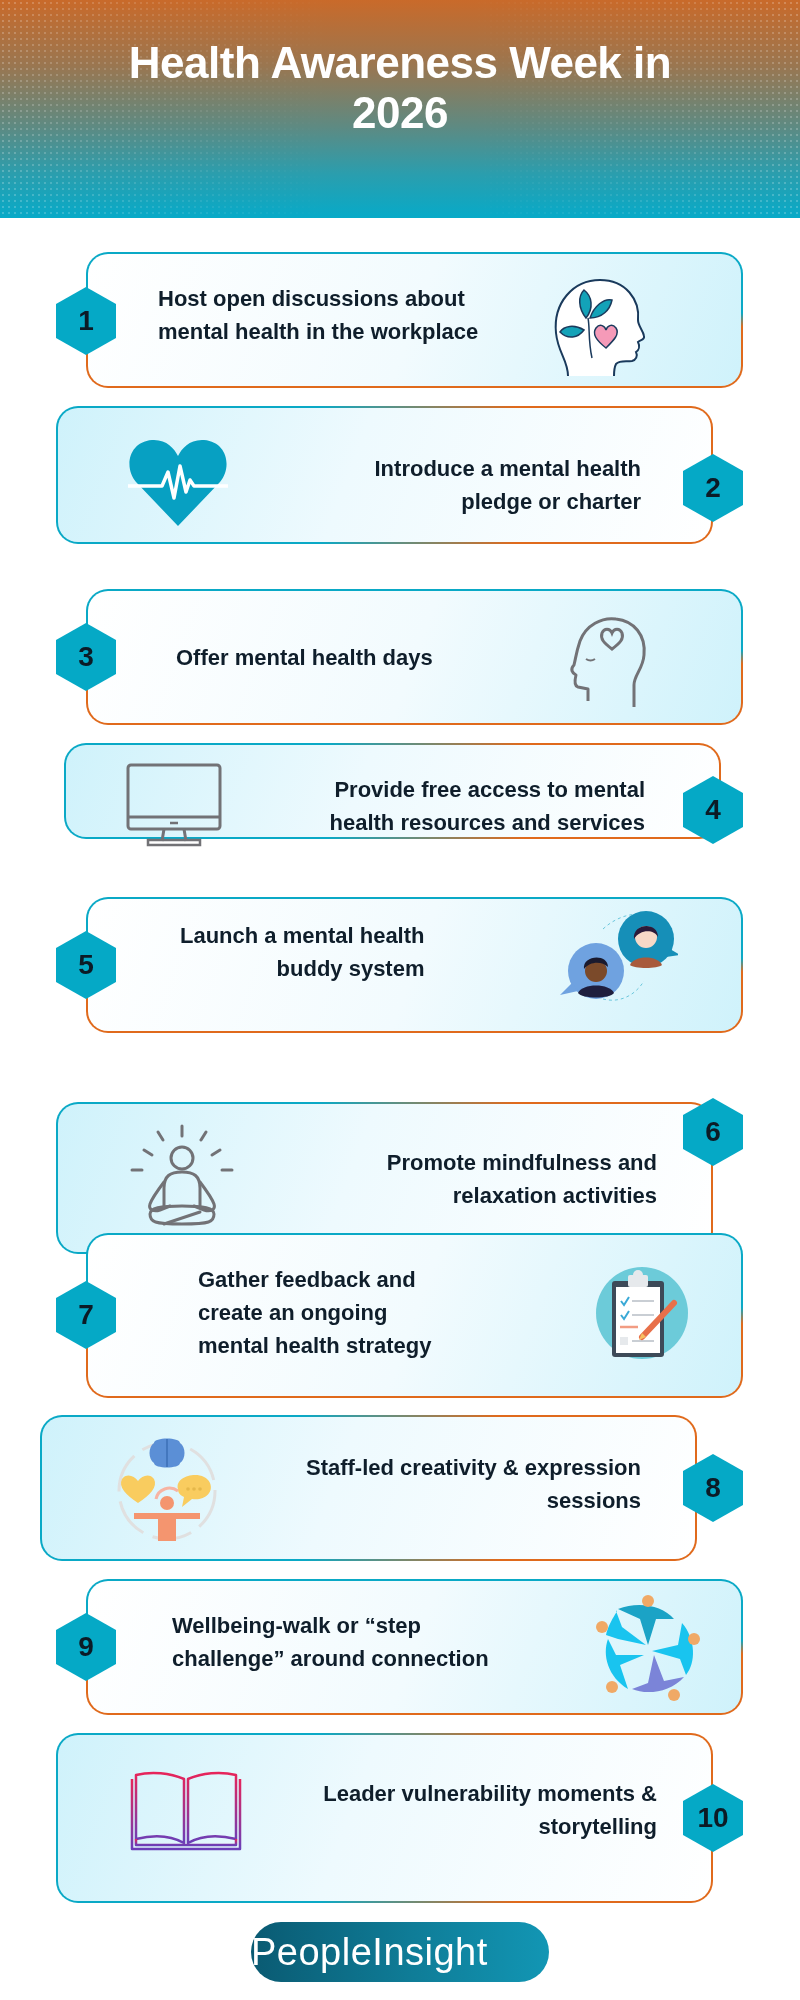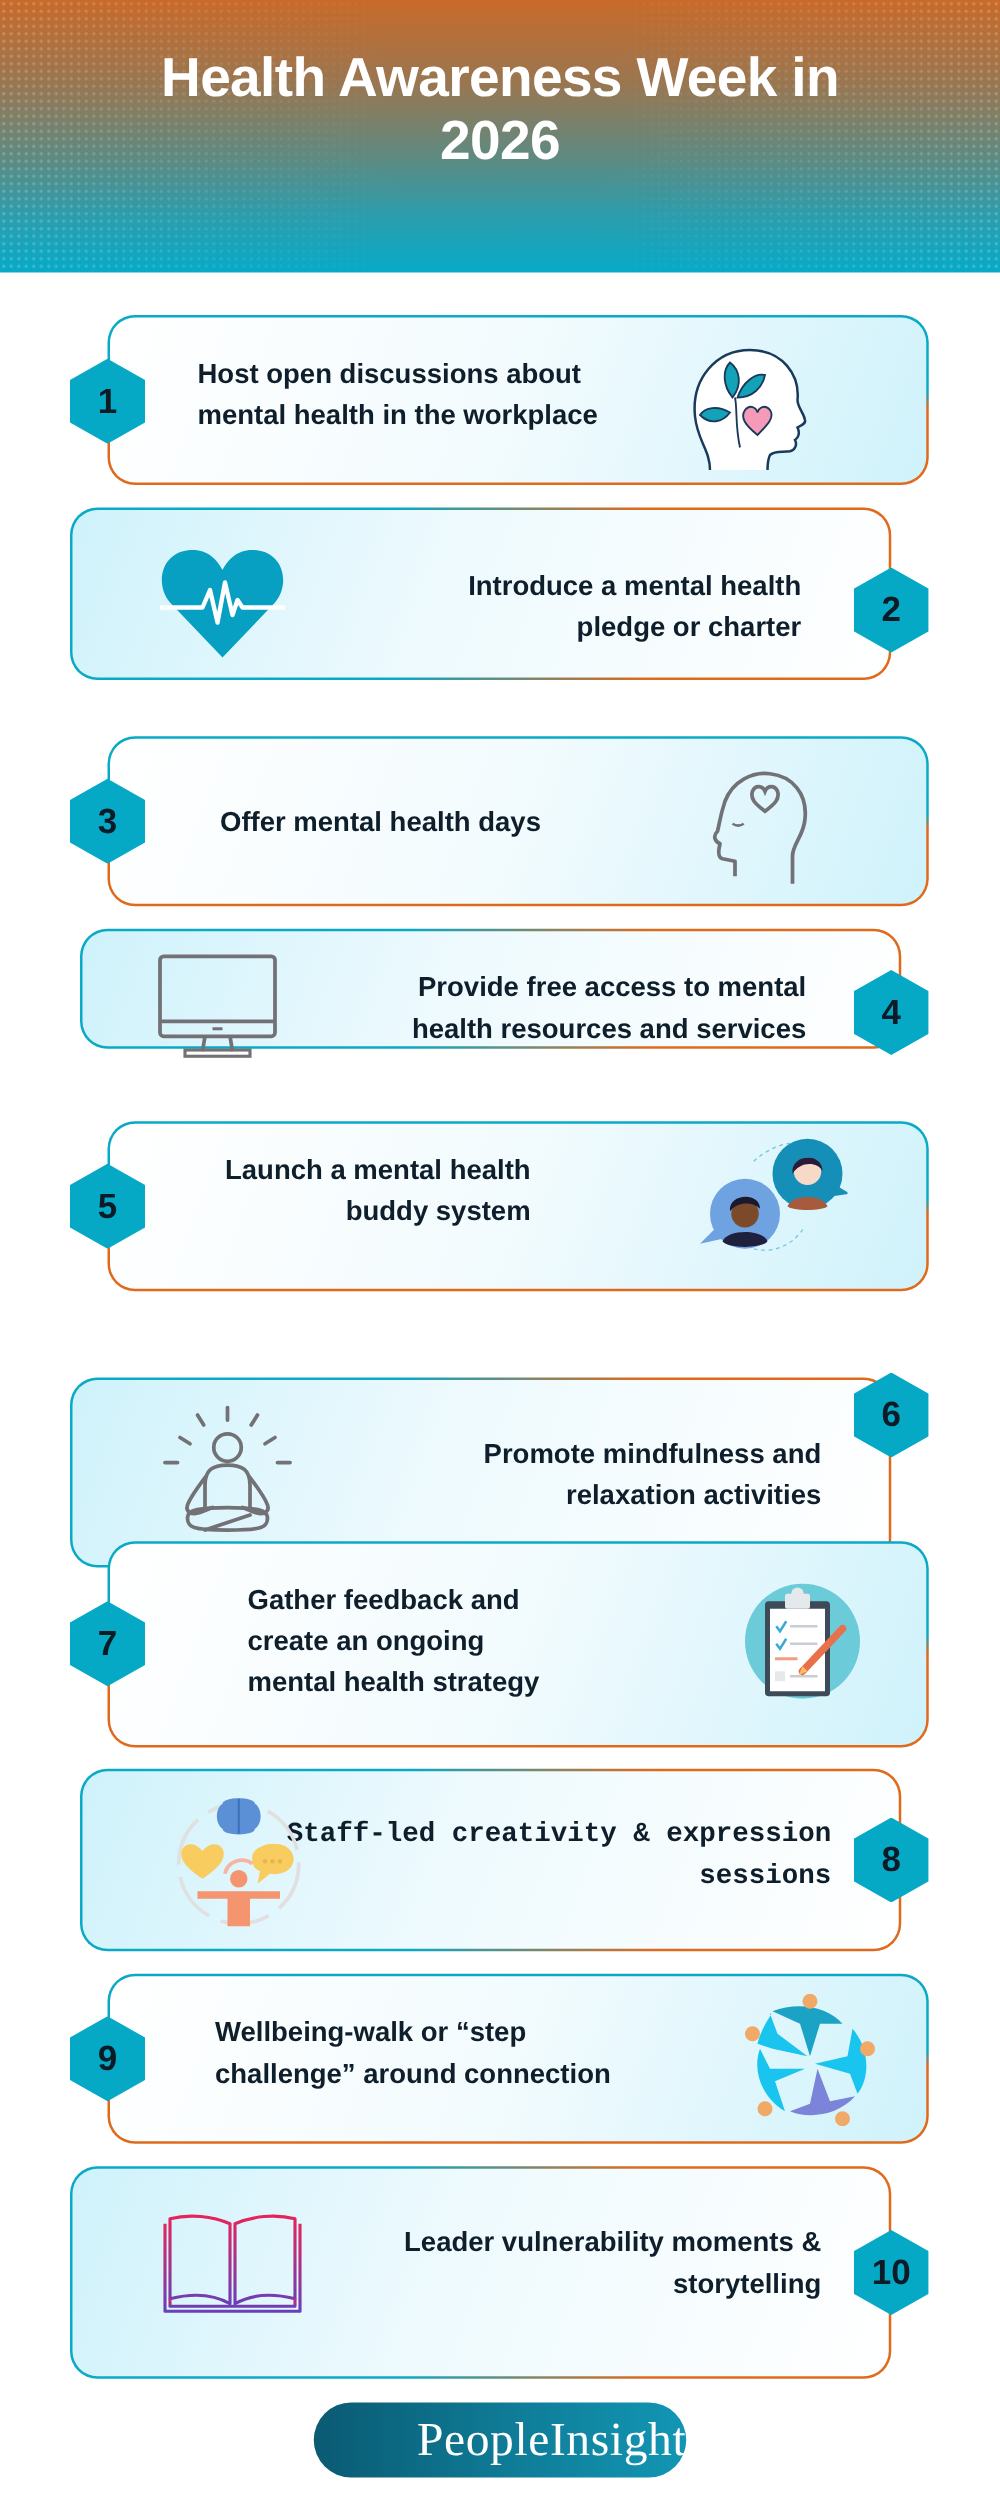--- a/index.html
+++ b/index.html
@@ -54,23 +54,23 @@
     display: flex; align-items: center; justify-content: center;
     color: #0c1b26; font-size: 28px; font-weight: bold;
   }
 
   .icon { position: absolute; }
 
   .logo {
     position: absolute; left: 251px; top: 1922px; width: 298px; height: 60px;
     border-radius: 30px;
     background: linear-gradient(90deg, #0a5a72 0%, #0f7d98 55%, #1296b4 100%);
-    display: flex; align-items: center; justify-content: flex-end;
+    display: flex; align-items: center; justify-content: flex-start;
     color: #ffffff; font-size: 38px; font-weight: normal; letter-spacing: 0.5px;
-    font-family: Liberation Serif, serif;
+    font-family: Liberation Sans, sans-serif;
   }
 </style>
 </head>
 <body>
 
 <div class="header">
   <div class="dots-l"></div>
   <div class="dots-r"></div>
   <h1 class="title">
     <span>Health Awareness Week in</span>
@@ -226,21 +226,21 @@
       <line x1="40" y1="78" x2="62" y2="78" stroke="#c9ced4" stroke-width="2"></line>
       <line x1="50" y1="74" x2="82" y2="40" stroke="#e8704a" stroke-width="6" stroke-linecap="round"></line>
       <path d="M47 77 L50 70 L54 74 Z" fill="#f7c062"></path>
     </svg>
   </div>
 </div>
 <div class="badge" style="left:56px; top:1281px;">
     <span>7</span>
   </div>
 
-<div class="card right-badge" style="left:64px; top:1415px; width:657px; height:146px;font-family:Liberation Mono, monospace;">
+<div class="card right-badge" style="left:40px; top:1415px; width:657px; height:146px;">
   <div class="card-inner">
     <div class="card-text" style="right:54px; top:34px;">
       <div>Staff-led creativity &amp; expression</div>
         <div>sessions</div>
     </div>
     <svg class="icon" style="left:72px; top:18px;" width="106" height="108" viewBox="0 0 106 108">
       <circle cx="53" cy="56" r="48" fill="none" stroke="#e0e0e0" stroke-width="3" stroke-dasharray="40 10"></circle>
       <path d="M40 8 C40 2 66 2 66 8 C72 12 72 24 66 28 C66 34 40 34 40 28 C34 24 34 12 40 8 Z" fill="#5b8fd6"></path>
       <line x1="53" y1="4" x2="53" y2="32" stroke="#3b6fb6" stroke-width="1.5"></line>
       <path d="M24 68 C12 60 4 52 8 44 C12 38 20 40 24 46 C28 40 36 38 40 44 C44 52 36 60 24 68 Z" fill="#f9cc5f"></path>

